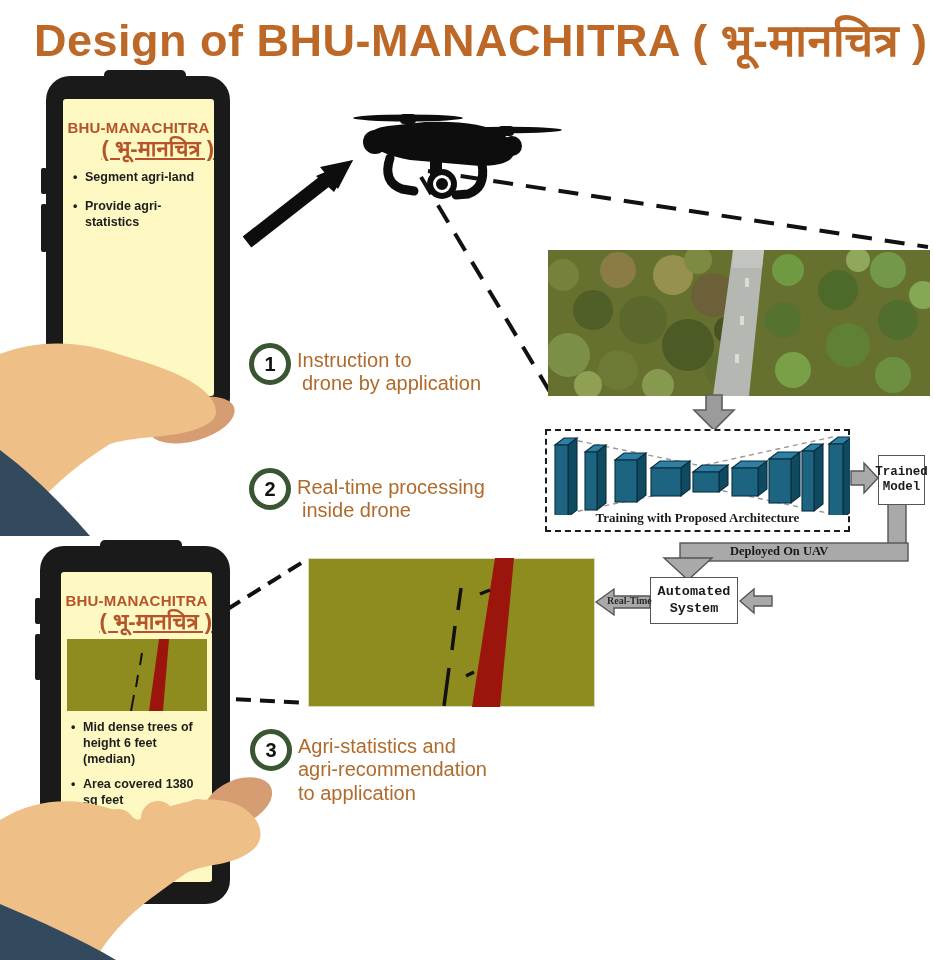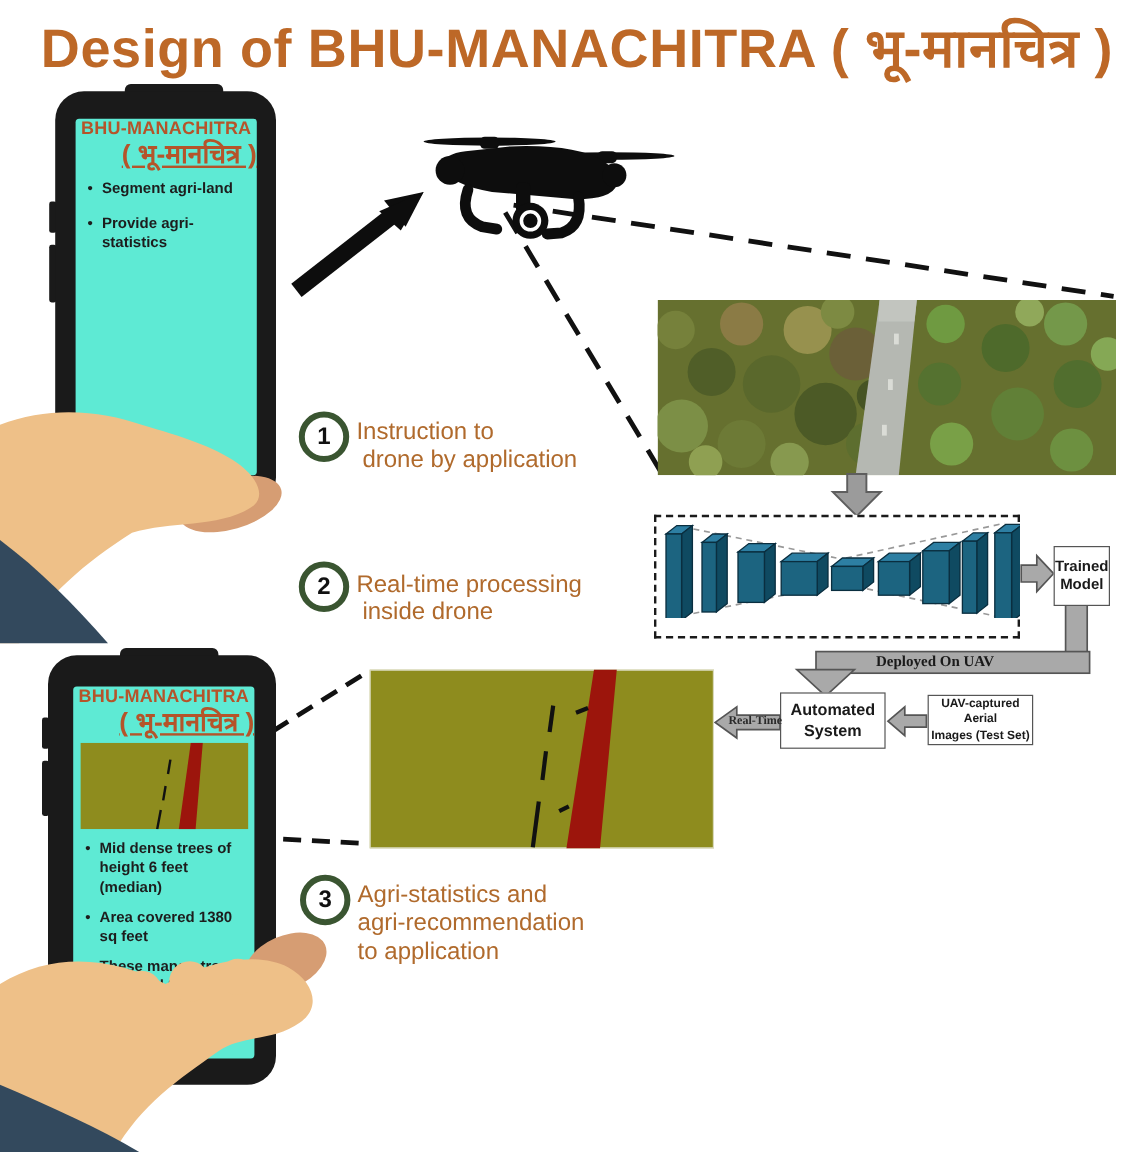--- a/index.html
+++ b/index.html
@@ -7,41 +7,41 @@
   .canvas { position:relative; width:934px; height:960px; background:#fff; overflow:hidden; }
   .abs { position:absolute; }
 
   .page-title { position:absolute; left:34px; top:8px; font-size:45px; font-weight:bold;
                 color:#bd6827; letter-spacing:0.5px; white-space:nowrap; }
 
   
   .phone { position:absolute; background:#1a1a1a; border-radius:24px; }
   .cam-bump { position:absolute; background:#1a1a1a; border-radius:5px; }
   .side-btn { position:absolute; background:#1a1a1a; border-radius:2px; }
-  .screen { position:absolute; background:#5eead4; border-radius:3px; overflow:hidden; padding-top:0; }
+  .screen { position:absolute; background:#fef9c3; border-radius:3px; overflow:hidden; padding-top:20px; }
   .app-name { text-align:center; font-size:15px; font-weight:bold; color:#b5542a; letter-spacing:0.2px; }
   .app-name-hi { text-align:right; font-size:22px; font-weight:bold; color:#b5542a; line-height:1.15;text-decoration:underline; }
   ul.bullets { list-style:none; margin-top:8px; padding:0 8px 0 10px; }
   ul.bullets li { position:relative; font-size:12.5px; font-weight:bold; color:#1d1d1d;
                   padding-left:12px; margin-bottom:13px; line-height:1.28; }
   ul.bullets li::before { content:"•"; position:absolute; left:0; top:0; }
   .phone2 ul.bullets { margin-top:8px; }
   .phone2 ul.bullets li { margin-bottom:9px; }
 
   
   .step-circle { position:absolute; width:42px; height:42px; border-radius:50%;
                  border:5px solid #3a5531; background:#fff; display:flex;
                  align-items:center; justify-content:center;
                  font-size:20px; font-weight:bold; color:#111; }
   .step-text { position:absolute; font-size:20px; font-weight:normal; color:#b06a2c; line-height:1.17; }
   .step-text .indent { padding-left:5px; }
 
   
   .serifbox { position:absolute; background:#fff; border:1.6px solid #555;
-              font-family:Liberation Sans, sans-serif; font-weight:bold; color:#1a1a1a;
+              font-family:Liberation Mono, monospace; font-weight:bold; color:#1a1a1a;
               display:flex; flex-direction:column; align-items:center; justify-content:center;
               text-align:center; }
   .arch-box { position:absolute; left:545px; top:429px; width:305px; height:103px;
               border:2.5px dashed #1b1b1b; background:#fff; }
   .arch-label { position:absolute; left:0; right:0; bottom:4px; text-align:center;
                 font-family:"Liberation Serif", serif; font-weight:bold; font-size:13px; color:#1a1a1a; }
   .pipe-label { position:absolute; font-family:"Liberation Serif", serif; font-weight:bold;
                 font-size:12.5px; color:#1a1a1a; }
   .rt-label { position:absolute; font-family:"Liberation Serif", serif; font-weight:bold;
               font-size:10px; color:#2a2a2a; }
@@ -173,20 +173,21 @@
             <polygon points="267,20 276,13 276,73 267,80" fill="#0f4a61"></polygon>
             <rect x="255" y="20" width="12" height="60" fill="#1c6480"></rect>
           </g>
         <g>
             <polygon points="282,13 291,6 305,6 296,13" fill="#2d7fa3"></polygon>
             <polygon points="296,13 305,6 305,80 296,87" fill="#0f4a61"></polygon>
             <rect x="282" y="13" width="14" height="74" fill="#1c6480"></rect>
           </g>
       </g>
     </svg>
+    <div class="arch-label">Training with Proposed Architecture</div>
   </div>
 
   <svg class="abs" style="left:850px;top:458px" width="30" height="40">
     <polygon points="1,13 14,13 14,5 28,20 14,35 14,27 1,27" fill="#a9a9a9" stroke="#555" stroke-width="1.4"></polygon>
   </svg>
 
   <svg class="abs" style="left:650px;top:500px" width="284" height="82">
     <rect x="238" y="2" width="18" height="46" fill="#a9a9a9" stroke="#555" stroke-width="1.4"></rect>
     <rect x="30" y="43" width="228" height="18" fill="#a9a9a9" stroke="#555" stroke-width="1.4"></rect>
     <polygon points="14,58 62,58 38,80" fill="#a9a9a9" stroke="#555" stroke-width="1.4"></polygon>
@@ -196,24 +197,20 @@
   <div class="serifbox" style="left:878px;top:455px;width:47px;height:50px;font-size:12.5px;line-height:1.2">
     <div>Trained</div>
     <div>Model</div>
   </div>
 
   <div class="serifbox" style="left:650px;top:577px;width:88px;height:47px;border-radius:0;font-size:13.5px;line-height:1.25">
     <div>Automated</div>
     <div>System</div>
   </div>
 
-  <div class="serifbox" style="left:773px;top:579px;width:88px;height:42px;border-width:1px;font-size:10px;line-height:1.35">
-    <div>UAV-captured Aerial</div>
-    <div>Images (Test Set)</div>
-  </div>
 
   <svg class="abs" style="left:738px;top:587px" width="36" height="28">
     <polygon points="2,14 16,2 16,9 34,9 34,19 16,19 16,26" fill="#a9a9a9" stroke="#555" stroke-width="1.4"></polygon>
   </svg>
 
   <svg class="abs" style="left:594px;top:587px" width="58" height="30">
     <polygon points="2,15 20,2 20,9 56,9 56,21 20,21 20,28" fill="#a9a9a9" stroke="#555" stroke-width="1.4"></polygon>
   </svg>
   <div class="rt-label" style="left:607px;top:595px">Real-Time</div>
 

